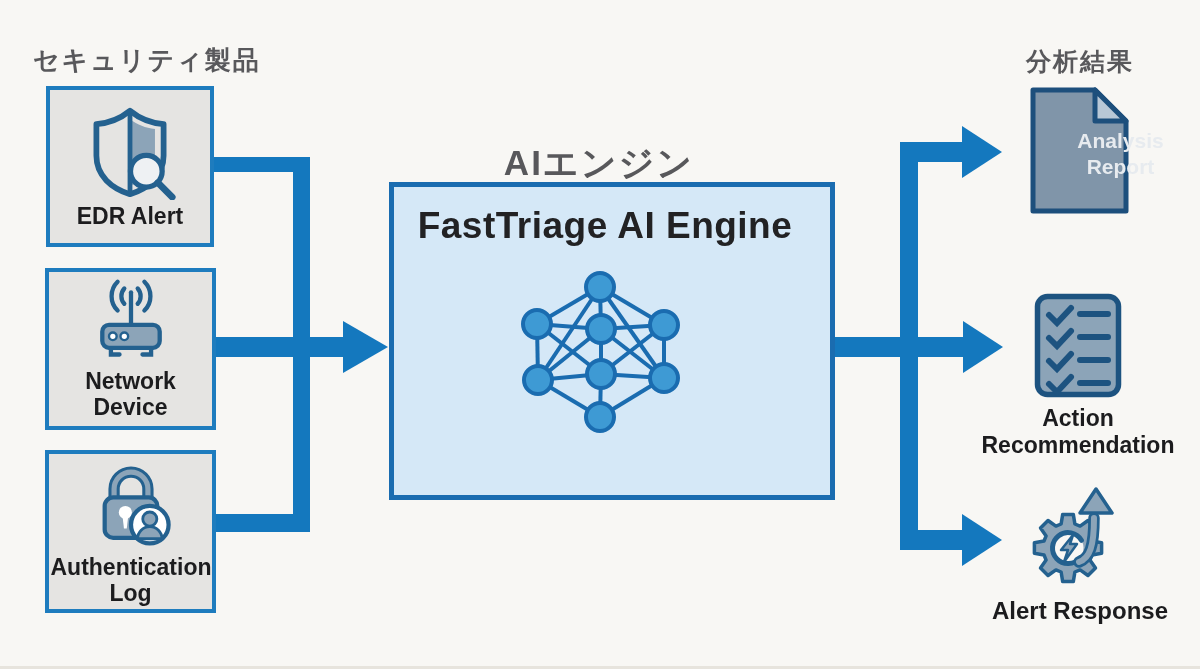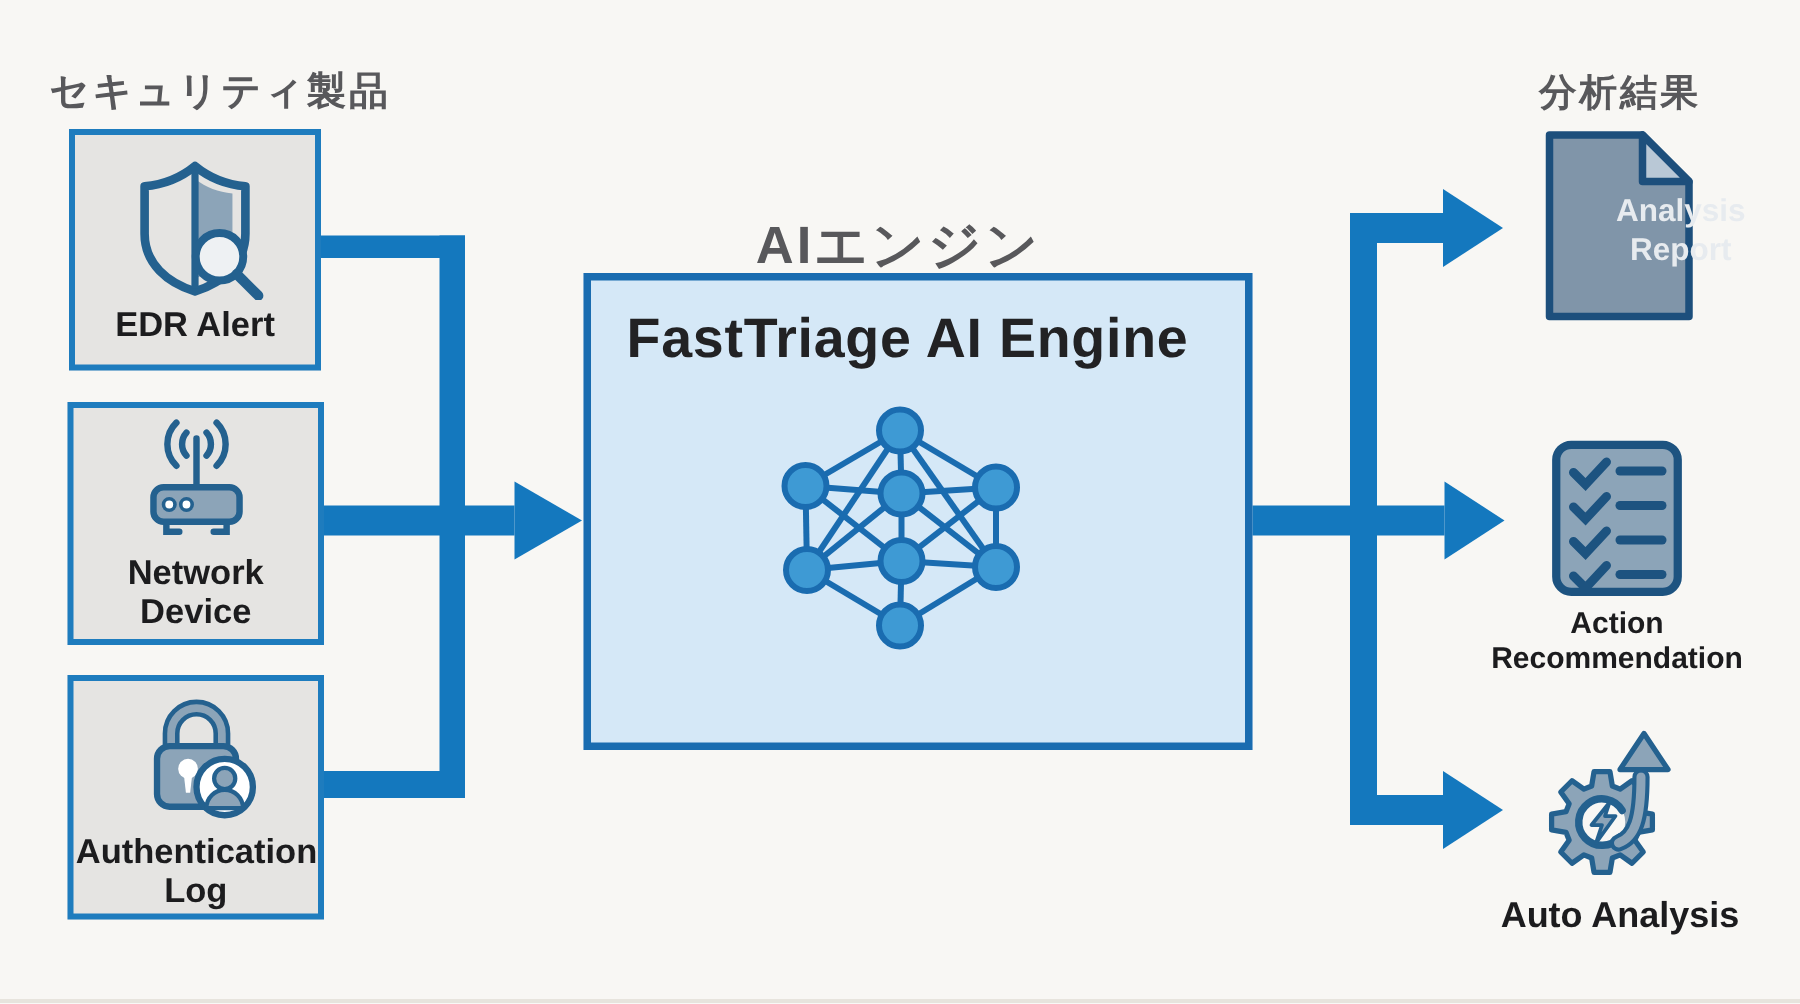--- a/index.html
+++ b/index.html
@@ -35,21 +35,21 @@
     font-size:37px; font-weight:700; color:#222224; letter-spacing:0.5px;
   }
   .neural { position:absolute; left:121px; top:83px; }
   .output-icon { position:absolute; z-index:2; }
   .doc-label {
     position:absolute; z-index:3; text-align:center;
     color:var(--doc-label-text,#E7EBEF); font-size:21px; font-weight:600; line-height:1.25;
   }
   .out-label {
     position:absolute; z-index:3; text-align:center;
-    color:var(--label-text,#1C1C1E); font-size:20px; font-weight:600; line-height:1.17;
+    color:var(--label-text,#1C1C1E); font-size:23px; font-weight:600; line-height:1.17;
   }
   .bottom-edge {
     position:absolute; left:0; right:0; bottom:0; height:3px;
     background:#E7E4DD; z-index:4;
   }
 </style>
 </head>
 <body>
 
 <div class="canvas">
@@ -183,16 +183,16 @@
 
   <svg class="output-icon" style="left:1028px; top:486px;" width="100" height="106" viewBox="0 0 100 106">
     <polygon points="64,55.1 73.6,56.7 73.6,67.3 64,68.9 61.9,74.1 67.5,82 60,89.5 52.1,83.9 46.9,86 45.3,95.6 34.7,95.6 33.1,86 27.9,83.9 20,89.5 12.5,82 18.1,74.1 16,68.9 6.4,67.3 6.4,56.7 16,55.1 18.1,49.9 12.5,42 20,34.5 27.9,40.1 33.1,38 34.7,28.4 45.3,28.4 46.9,38 52.1,40.1 60,34.5 67.5,42 61.9,49.9" style="fill:var(--icon-steel-fill,#8CA4B8);stroke:var(--icon-dark-stroke,#24618F);stroke-width:3.5;stroke-linejoin:round"></polygon>
     <circle cx="40" cy="62" r="15.5" style="fill:var(--background,#F8F7F4)"></circle>
     <path d="M51.9,72 A15.5,15.5 0 1 1 53.4,54.3" style="fill:none;stroke:var(--icon-dark-stroke,#24618F);stroke-width:5;stroke-linecap:round"></path>
     <path d="M51,76 C62,72 66,60 66,32" style="fill:none;stroke:var(--icon-dark-stroke,#24618F);stroke-width:11.5;stroke-linecap:round"></path>
     <path d="M51,76 C62,72 66,60 66,32" style="fill:none;stroke:var(--icon-steel-fill,#8CA4B8);stroke-width:6;stroke-linecap:round"></path>
     <polygon points="52,27 68,3 84,27" style="fill:var(--icon-steel-fill,#8CA4B8);stroke:var(--icon-dark-stroke,#24618F);stroke-width:3.5;stroke-linejoin:round"></polygon>
     <polygon points="45,49 33,64 40,64 36,76 49,58 42,58" style="fill:var(--icon-steel-fill,#8CA4B8);stroke:var(--icon-dark-stroke,#24618F);stroke-width:2.5;stroke-linejoin:round"></polygon>
   </svg>
-  <div class="out-label" style="left:980px; top:597px; width:200px; font-size:24px;">Auto Analysis</div>
+  <div class="out-label" style="left:980px; top:597px; width:200px; font-size:24px;">Alert Response</div>
 
   <div class="bottom-edge"></div>
 </div>
 
 </body></html>

